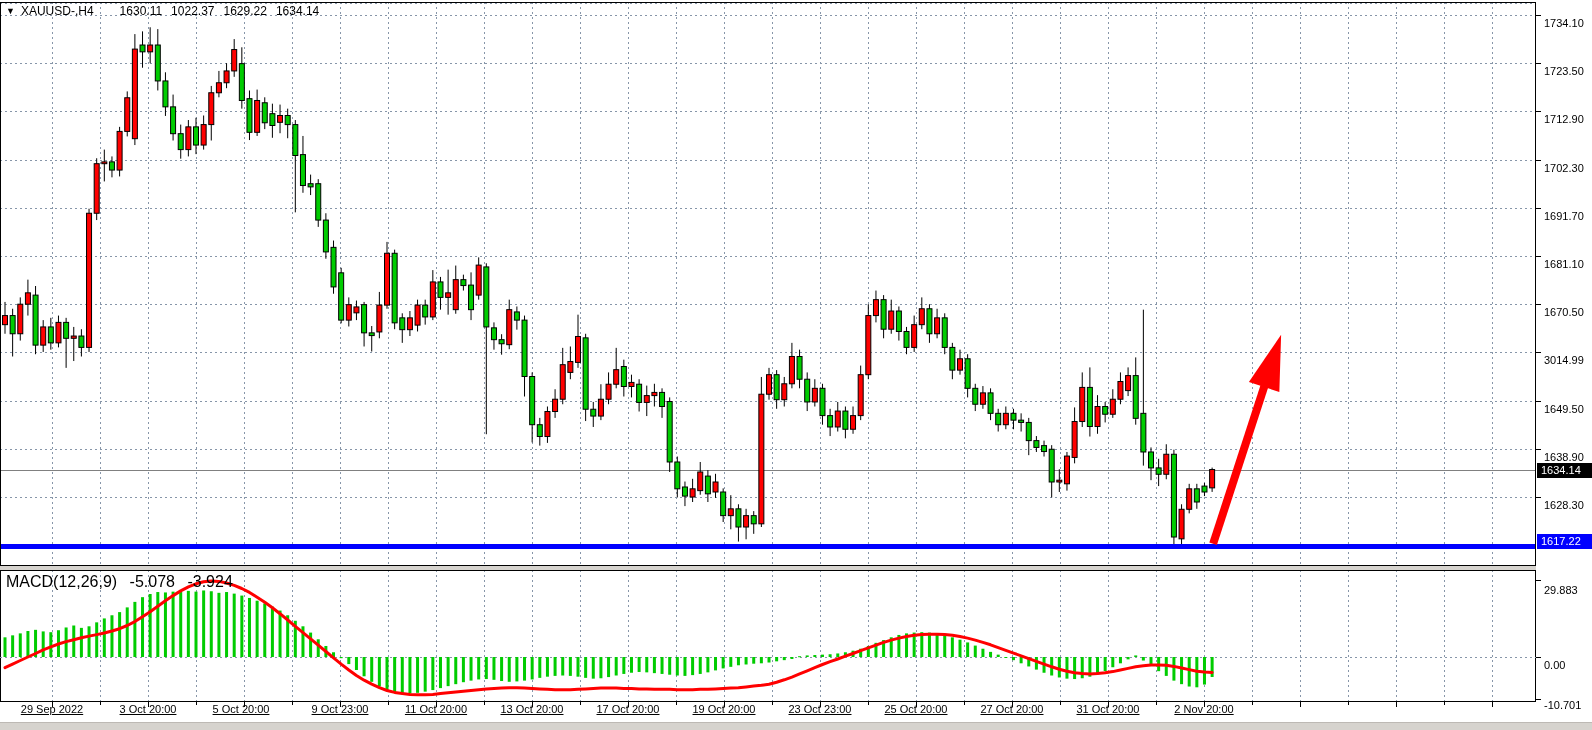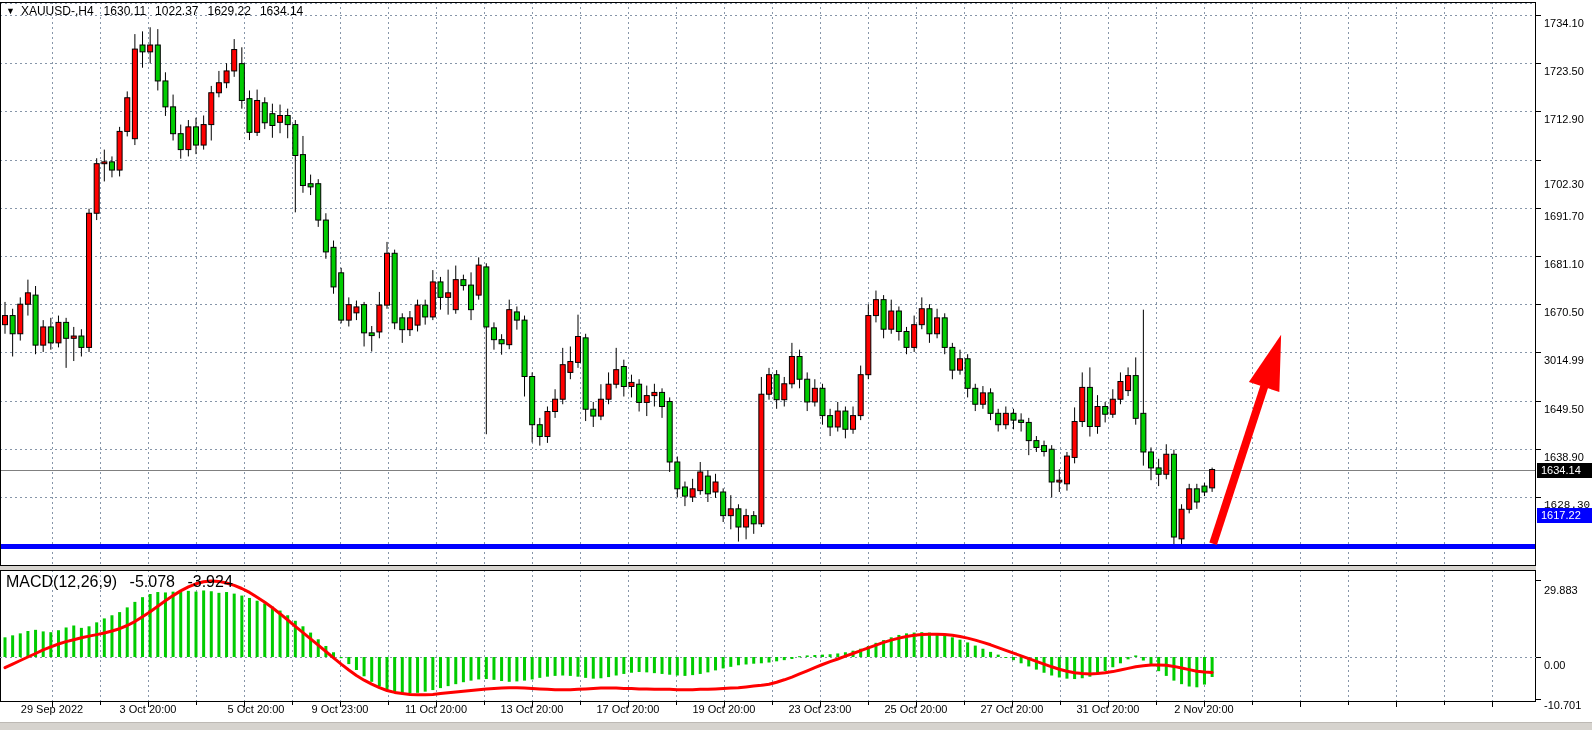--- a/index.html
+++ b/index.html
@@ -1,23 +1,23 @@
 <!DOCTYPE html>
 <html><head>
 <meta charset="utf-8">
 <style>
   html,body{margin:0;padding:0;background:#ffffff;}
   body{font-family:"Liberation Sans",sans-serif;}
   #stage{position:relative;width:1592px;height:730px;overflow:hidden;background:#ffffff;}
   #chart-svg{position:absolute;left:0;top:0;}
   .lbl{position:absolute;font-size:11px;color:#000;white-space:nowrap;line-height:12px;}
   .price-lbl{transform:translateY(-50%);margin-top:8px;}
-  .time-lbl{transform:translateX(-50%);}
+  .time-lbl{transform:translateX(-50%);text-decoration:underline;}
   #header{position:absolute;left:6px;top:4px;display:flex;align-items:center;font-size:12px;color:#000;}
-  #header .sym{margin-left:6px;margin-right:10px;}
+  #header .sym{margin-left:6px;margin-right:26px;}
   #header .q{margin-right:9px;}
   #dropdown-icon{font-size:9px;line-height:12px;}
   .badge{position:absolute;left:1537px;width:55px;height:15px;color:#fff;font-size:11px;line-height:15px;padding-left:4px;box-sizing:border-box;}
   #macd-label{position:absolute;left:6px;top:573px;font-size:16px;color:#000;}
   #macd-label span{margin-right:8px;}
   #bottom-strip{position:absolute;left:0;top:722px;width:1592px;height:8px;background:#d6d3ce;border-top:1px solid #bdb9b4;box-sizing:border-box;}
 </style>
 </head>
 <body>
 
@@ -659,44 +659,44 @@
     <span class="q">1634.14</span>
   </div>
 
   <div id="macd-label">
     <span>MACD(12,26,9)</span>
     <span>-5.078</span>
     <span>-3.924</span>
   </div>
 
   <div class="badge" id="badge-current" style="background: rgb(0, 0, 0); top: 463px;">1634.14</div>
-  <div class="badge" id="badge-level" style="background: rgb(0, 0, 255); top: 508px;">1617.22</div>
+  <div class="badge" id="badge-level" style="background: rgb(0, 0, 255); top: 534px;">1617.22</div>
 
   <div id="price-labels">
       <div class="lbl price-lbl" style="left: 1544px; top: 15px;">1734.10</div>
       <div class="lbl price-lbl" style="left: 1544px; top: 63px;">1723.50</div>
       <div class="lbl price-lbl" style="left: 1544px; top: 111px;">1712.90</div>
-      <div class="lbl price-lbl" style="left: 1544px; top: 176px; text-align: right;">1702.30</div>
+      <div class="lbl price-lbl" style="left: 1544px; top: 160px; text-align: right;">1702.30</div>
       <div class="lbl price-lbl" style="left: 1544px; top: 208px;">1691.70</div>
       <div class="lbl price-lbl" style="left: 1544px; top: 256px;">1681.10</div>
       <div class="lbl price-lbl" style="left: 1544px; top: 304px;">1670.50</div>
       <div class="lbl price-lbl" style="left: 1544px; top: 352px;">3014.99</div>
       <div class="lbl price-lbl" style="left: 1544px; top: 401px;">1649.50</div>
       <div class="lbl price-lbl" style="left: 1544px; top: 449px;">1638.90</div>
-      <div class="lbl price-lbl" style="left: 1544px; top: 497px; font-family: Liberation Mono, monospace;">1628.30</div>
+      <div class="lbl price-lbl" style="left: 1544px; top: 497px;">1628.30</div>
     </div>
   <div id="macd-axis-labels">
       <div class="lbl price-lbl" style="left: 1544px; top: 582px;">29.883</div>
       <div class="lbl price-lbl" style="left: 1544px; top: 657px;">0.00</div>
       <div class="lbl price-lbl" style="left: 1544px; top: 697px;">-10.701</div>
     </div>
   <div id="time-labels">
       <div class="lbl time-lbl" style="left: 52px; top: 703px;">29 Sep 2022</div>
       <div class="lbl time-lbl" style="left: 148px; top: 703px;">3 Oct 20:00</div>
-      <div class="lbl time-lbl" style="left: 256px; top: 703px;">5 Oct 20:00</div>
+      <div class="lbl time-lbl" style="left: 241px; top: 703px;">5 Oct 20:00</div>
       <div class="lbl time-lbl" style="left: 340px; top: 703px;">9 Oct 23:00</div>
       <div class="lbl time-lbl" style="left: 436px; top: 703px;">11 Oct 20:00</div>
       <div class="lbl time-lbl" style="left: 532px; top: 703px;">13 Oct 20:00</div>
       <div class="lbl time-lbl" style="left: 628px; top: 703px;">17 Oct 20:00</div>
       <div class="lbl time-lbl" style="left: 724px; top: 703px; text-align: right;">19 Oct 20:00</div>
       <div class="lbl time-lbl" style="left: 820px; top: 703px;">23 Oct 23:00</div>
       <div class="lbl time-lbl" style="left: 916px; top: 703px;">25 Oct 20:00</div>
       <div class="lbl time-lbl" style="left: 1012px; top: 703px;">27 Oct 20:00</div>
       <div class="lbl time-lbl" style="left: 1108px; top: 703px;">31 Oct 20:00</div>
       <div class="lbl time-lbl" style="left: 1204px; top: 703px;">2 Nov 20:00</div>

